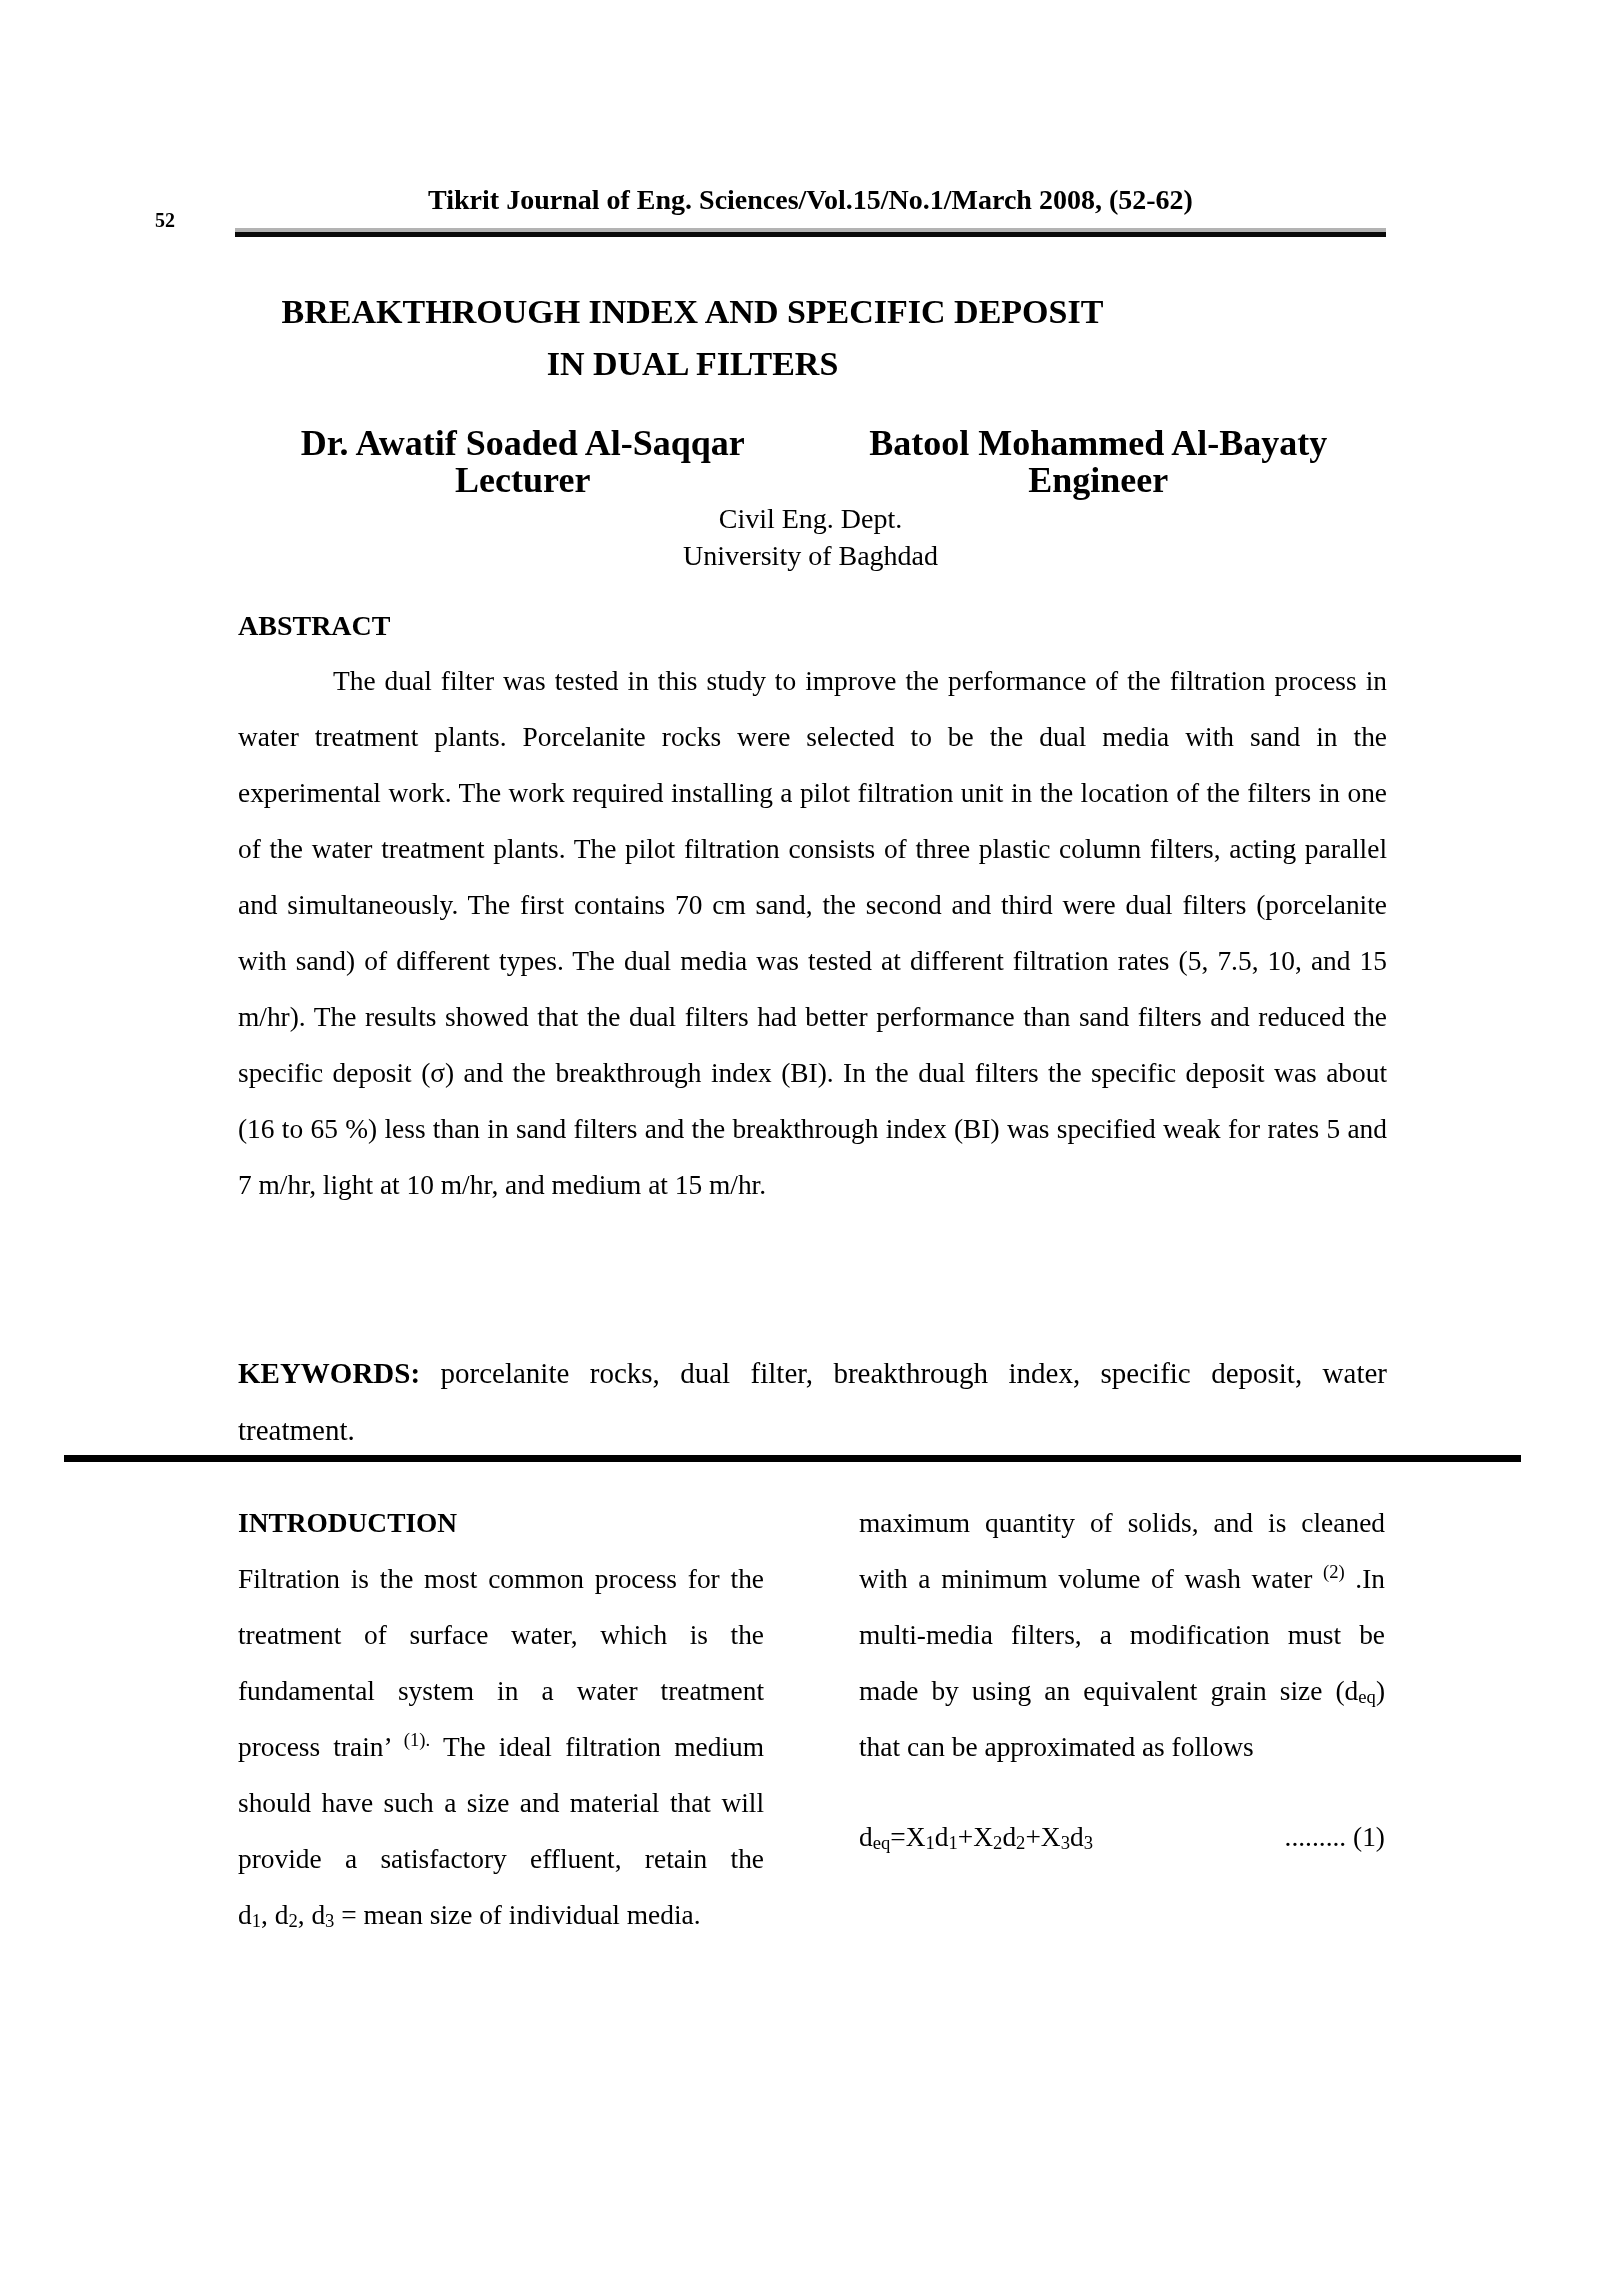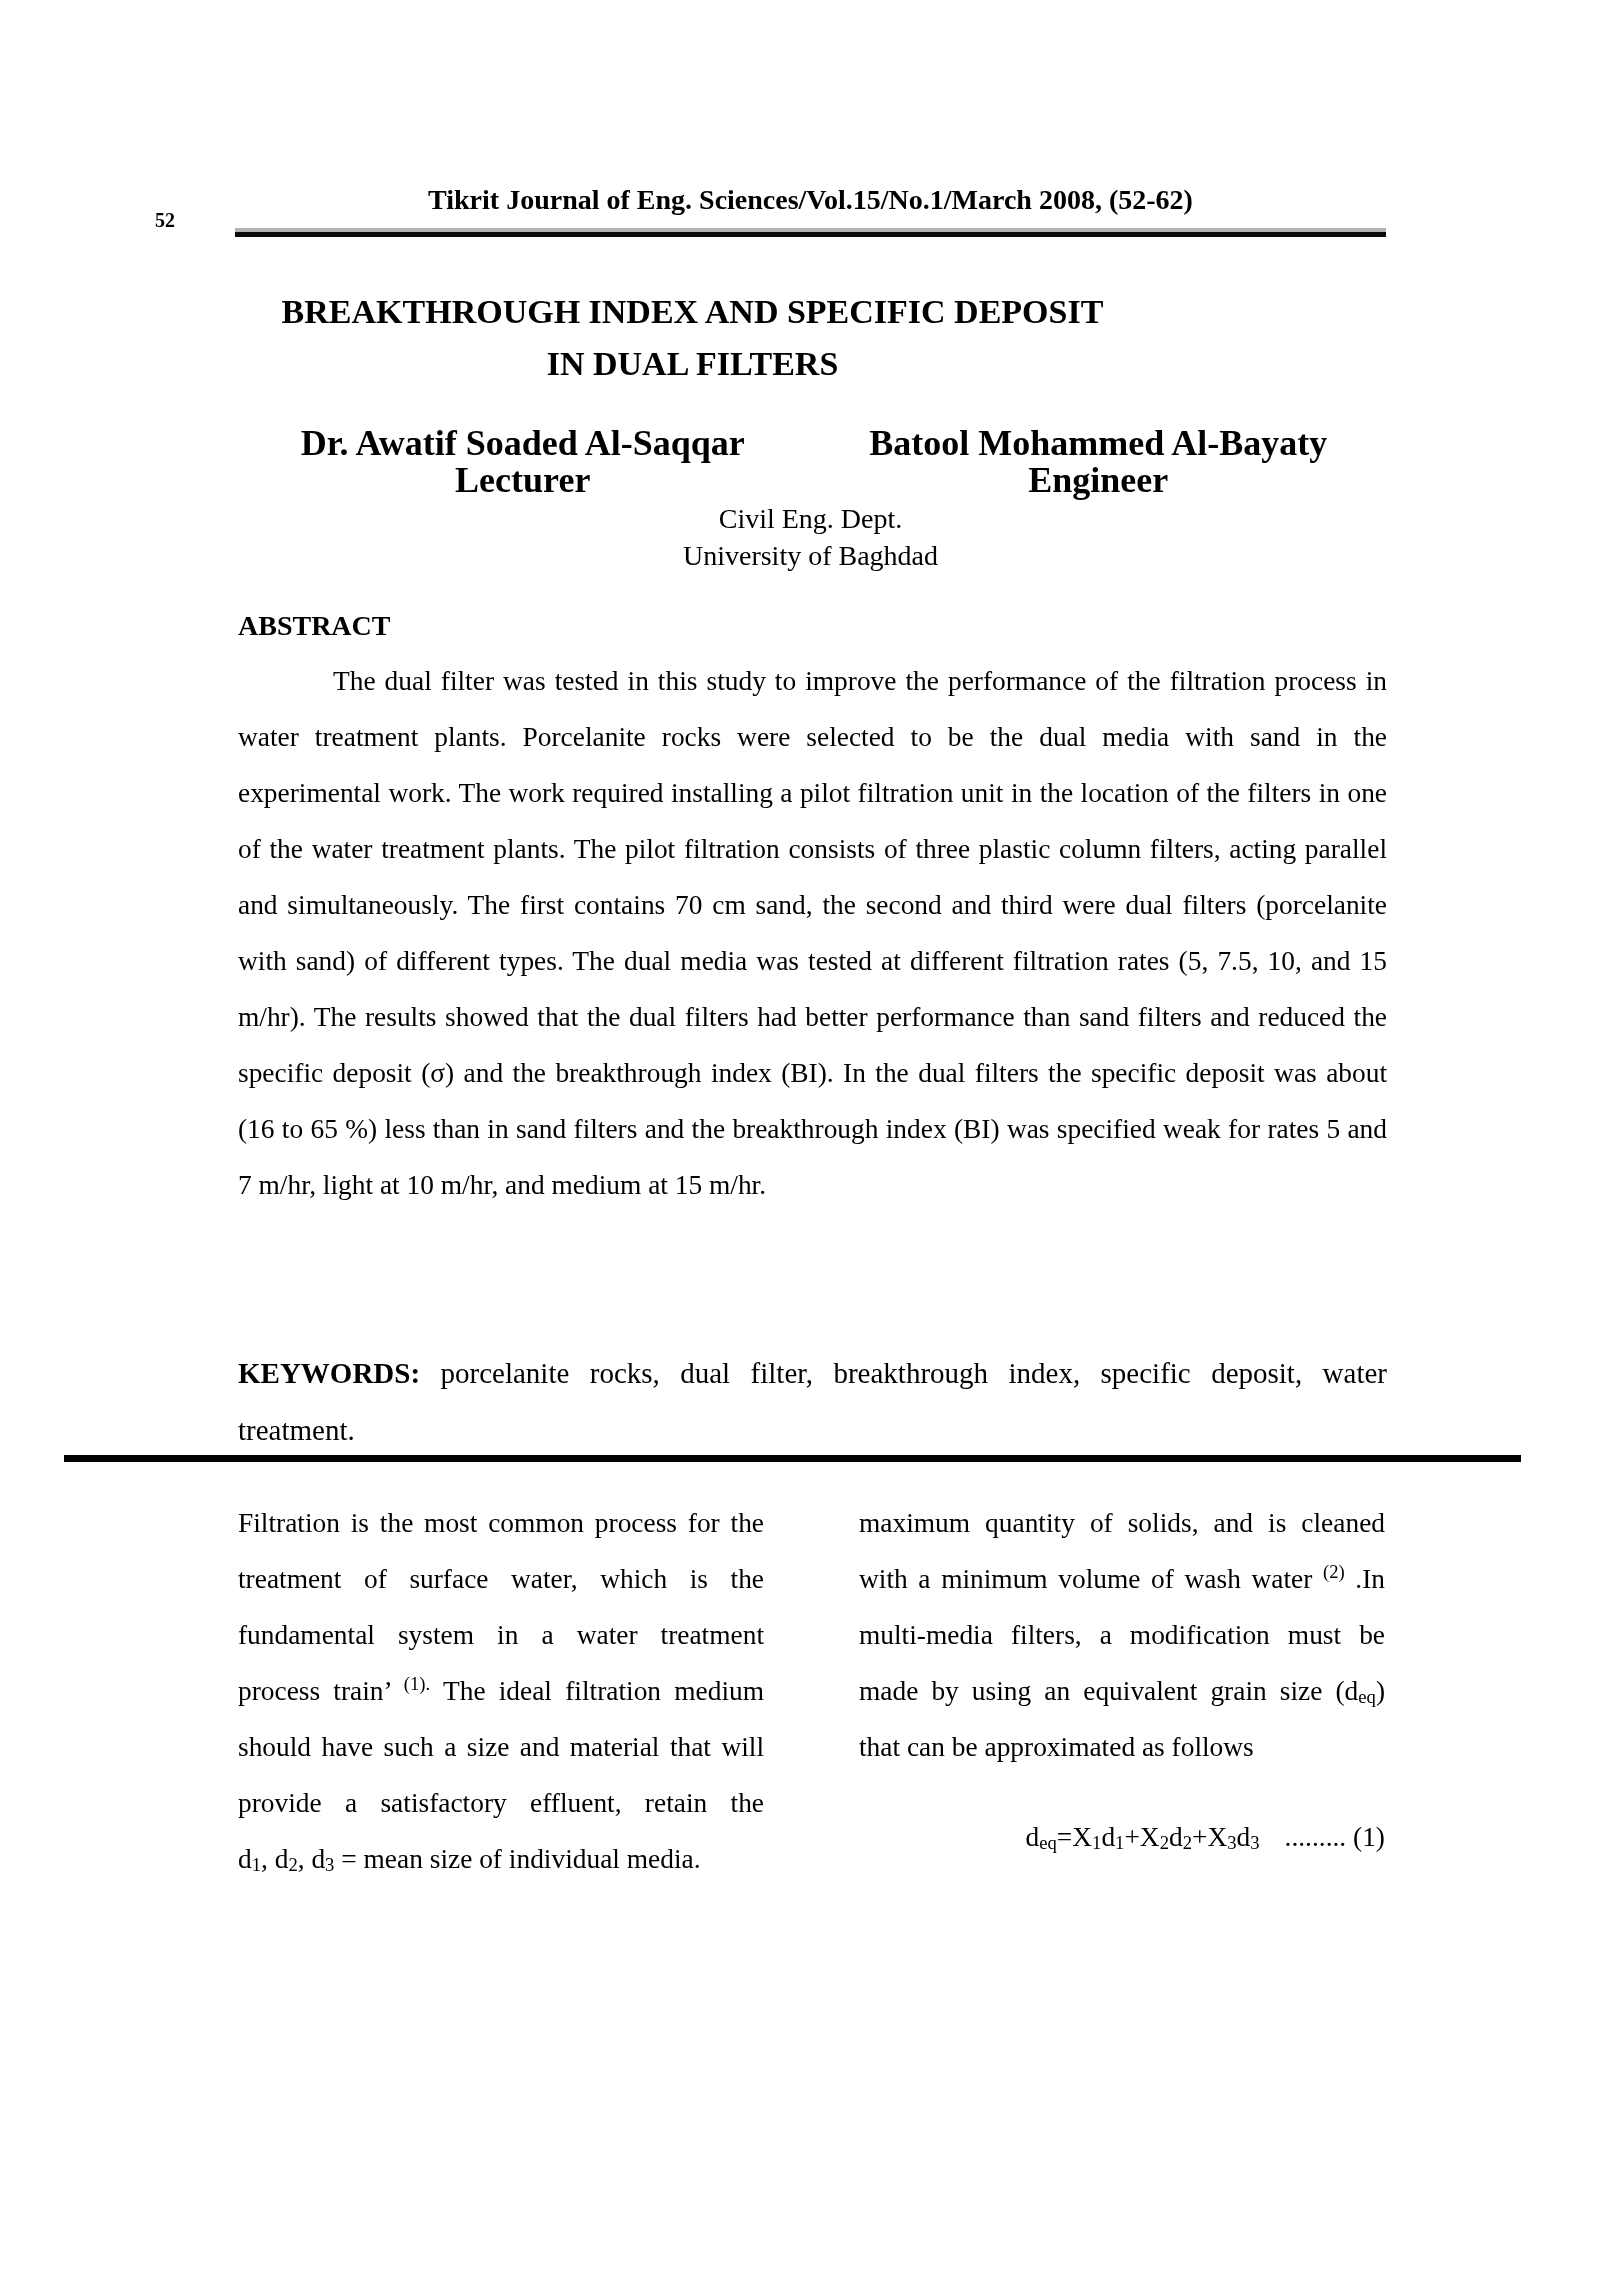--- a/index.html
+++ b/index.html
@@ -73,21 +73,21 @@
     font-size: 27.4px; line-height: 56px;
   }
   .cols .col { flex: 1; min-width: 0; }
   .col-heading {
     margin: 0; font-size: 27.4px; font-weight: bold; line-height: 56px;
   }
   .col p { margin: 0; text-align: justify; }
   .col p.stretch-last { text-align-last: justify; }
   .def-line { white-space: nowrap; text-align: left !important; }
   .eq-row {
-    display: flex; justify-content: flex-end; align-items: baseline;
+    display: flex; justify-content: space-between; align-items: baseline;
     margin-top: 34px; white-space: nowrap; gap: 25px;
   }
   sub { font-size: 0.68em; vertical-align: -0.18em; line-height: 0; }
   sup { font-size: 0.68em; vertical-align: 0.55em; line-height: 0; }
 </style>
 </head>
 <body>
 
 <div class="abs pagenum">52</div>
 
@@ -122,20 +122,21 @@
 <div class="abs abs-heading">ABSTRACT</div>
 
 <p class="abs abs-body">The dual filter was tested in this study to improve the performance of the filtration process in water treatment plants. Porcelanite rocks were selected to be the dual media with sand in the experimental work. The work required installing a pilot filtration unit in the location of the filters in one of the water treatment plants. The pilot filtration consists of three plastic column filters, acting parallel and simultaneously. The first contains 70 cm sand, the second and third were dual filters (porcelanite with sand) of different types. The dual media was tested at different filtration rates (5, 7.5, 10, and 15 m/hr). The results showed that the dual filters had better performance than sand filters and reduced the specific deposit (σ) and the breakthrough index (BI). In the dual filters the specific deposit was about (16 to 65 %) less than in sand filters and the breakthrough index (BI) was specified weak for rates 5 and 7 m/hr, light at 10 m/hr, and medium at 15 m/hr.</p>
 
 <p class="abs kw"><span class="kw-label">KEYWORDS:</span><span> porcelanite rocks, dual filter, breakthrough index, specific deposit, water treatment.</span></p>
 
 <div class="abs separator"></div>
 
 <div class="abs cols">
   <div class="col">
+    <h3 class="col-heading">INTRODUCTION</h3>
     <p class="stretch-last"><span>Filtration is the most common process for the treatment of surface water, which is the fundamental system in a water treatment process train’ </span><sup>(1).</sup><span> The ideal filtration medium should have such a size and material that will provide a satisfactory effluent, retain the</span></p>
     <p class="def-line"><span>d</span><sub>1</sub><span>, d</span><sub>2</sub><span>, d</span><sub>3</sub><span> = mean size of individual media.</span></p>
   </div>
   <div class="col">
     <p><span>maximum quantity of solids, and is cleaned with a minimum volume of wash water </span><sup>(2)</sup><span> .In multi-media filters, a modification must be made by using an equivalent grain size (d</span><sub>eq</sub><span>) that can be approximated as follows</span></p>
     <div class="eq-row">
       <span><span>d</span><sub>eq</sub><span>=X</span><sub>1</sub><span>d</span><sub>1</sub><span>+X</span><sub>2</sub><span>d</span><sub>2</sub><span>+X</span><sub>3</sub><span>d</span><sub>3</sub></span>
       <span><span>.........</span> <span>(1)</span></span>
     </div>
   </div>

